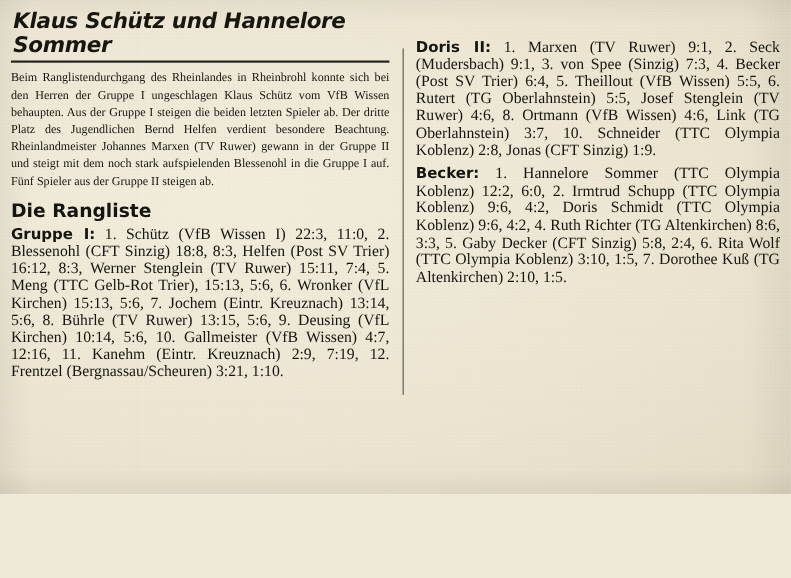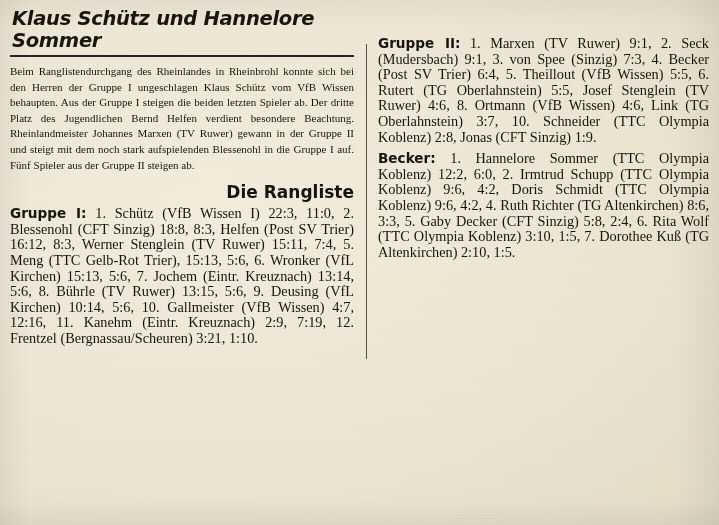--- a/index.html
+++ b/index.html
@@ -11,21 +11,21 @@
     height: 525px;
     background: #efe9d9;
     font-family: "Liberation Serif", serif;
     color: #1a1a1a;
     overflow: hidden;
   }
   
   .page {
     position: relative;
     width: 719px;
-    height: 525px;
+    height: 449px;
     box-sizing: border-box;
     background:
       linear-gradient(90deg, rgba(0,0,0,0.05) 0%, rgba(0,0,0,0.0) 4%, rgba(0,0,0,0.0) 94%, rgba(0,0,0,0.05) 100%),
       linear-gradient(180deg, rgba(0,0,0,0.04) 0%, rgba(0,0,0,0.0) 5%, rgba(0,0,0,0.0) 95%, rgba(0,0,0,0.05) 100%),
       radial-gradient(ellipse at 30% 40%, #f3eddd 0%, #ece5d2 60%, #e4dcc6 100%);
     overflow: hidden;
   }
   .grain {
     position: absolute;
     inset: 0;
@@ -87,21 +87,21 @@
     margin: 0 0 0 0;
     text-indent: 0;
   }
   .body-text p + p {
     margin-top: 0px;
   }
   .subhead {
     font-family: "DejaVu Sans", sans-serif;
     font-weight: bold;
     font-size: 17px;
-    text-align: right;
+    text-align: left;
     margin: 9px 0 4px 0;
     color: #15150f;
   }
   .listblock {
     font-size: 14.3px;
     line-height: 15.6px;
     text-align: justify;
     color: #15150f;
     margin: 0;
   }
@@ -132,21 +132,21 @@
 
       <div class="listblock">
         <span class="lead">Gruppe I:</span><span> 1. Schütz (VfB Wissen I) 22:3, 11:0, 2. Blessenohl (CFT Sinzig) 18:8, 8:3, Helfen (Post SV Trier) 16:12, 8:3, Werner Stenglein (TV Ruwer) 15:11, 7:4, 5. Meng (TTC Gelb-Rot Trier), 15:13, 5:6, 6. Wronker (VfL Kirchen) 15:13, 5:6, 7. Jochem (Eintr. Kreuznach) 13:14, 5:6, 8. Bührle (TV Ruwer) 13:15, 5:6, 9. Deusing (VfL Kirchen) 10:14, 5:6, 10. Gallmeister (VfB Wissen) 4:7, 12:16, 11. Kanehm (Eintr. Kreuznach) 2:9, 7:19, 12. Frentzel (Bergnassau/Scheuren) 3:21, 1:10.</span>
       </div>
     </div>
 
     <div class="divider"></div>
 
     <div class="col-right">
       <div class="listblock right-block">
-        <span class="lead">Gruppe II:</span><span> 1. Marxen (TV Ruwer) 9:1, 2. Seck (Mudersbach) 9:1, 3. von Spee (Sinzig) 7:3, 4. Becker (Post SV Trier) 6:4, 5. Theillout (VfB Wissen) 5:5, 6. Rutert (TG Oberlahnstein) 5:5, Josef Stenglein (TV Ruwer) 4:6, 8. Ortmann (VfB Wissen) 4:6, Link (TG Oberlahnstein) 3:7, 10. Schneider (TTC Olympia Koblenz) 2:8, Jonas (CFT Sinzig) 1:9.</span>
+        <span class="lead">Doris II:</span><span> 1. Marxen (TV Ruwer) 9:1, 2. Seck (Mudersbach) 9:1, 3. von Spee (Sinzig) 7:3, 4. Becker (Post SV Trier) 6:4, 5. Theillout (VfB Wissen) 5:5, 6. Rutert (TG Oberlahnstein) 5:5, Josef Stenglein (TV Ruwer) 4:6, 8. Ortmann (VfB Wissen) 4:6, Link (TG Oberlahnstein) 3:7, 10. Schneider (TTC Olympia Koblenz) 2:8, Jonas (CFT Sinzig) 1:9.</span>
       </div>
 
       <div class="listblock right-block">
         <span class="lead">Becker:</span><span> 1. Hannelore Sommer (TTC Olympia Koblenz) 12:2, 6:0, 2. Irmtrud Schupp (TTC Olympia Koblenz) 9:6, 4:2, Doris Schmidt (TTC Olympia Koblenz) 9:6, 4:2, 4. Ruth Richter (TG Altenkirchen) 8:6, 3:3, 5. Gaby Decker (CFT Sinzig) 5:8, 2:4, 6. Rita Wolf (TTC Olympia Koblenz) 3:10, 1:5, 7. Dorothee Kuß (TG Altenkirchen) 2:10, 1:5.</span>
       </div>
     </div>
 
   </div>
 </div>
 

